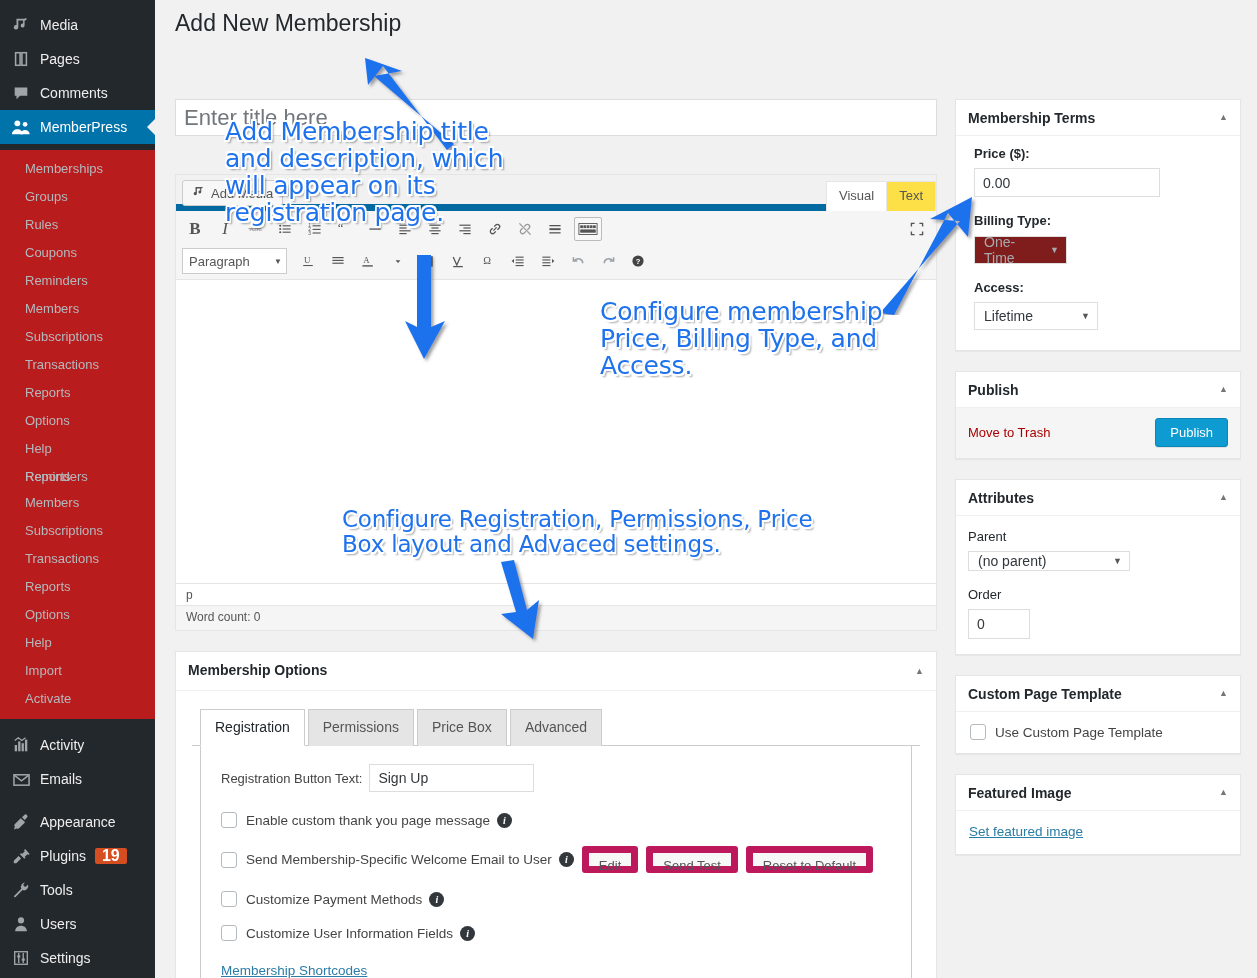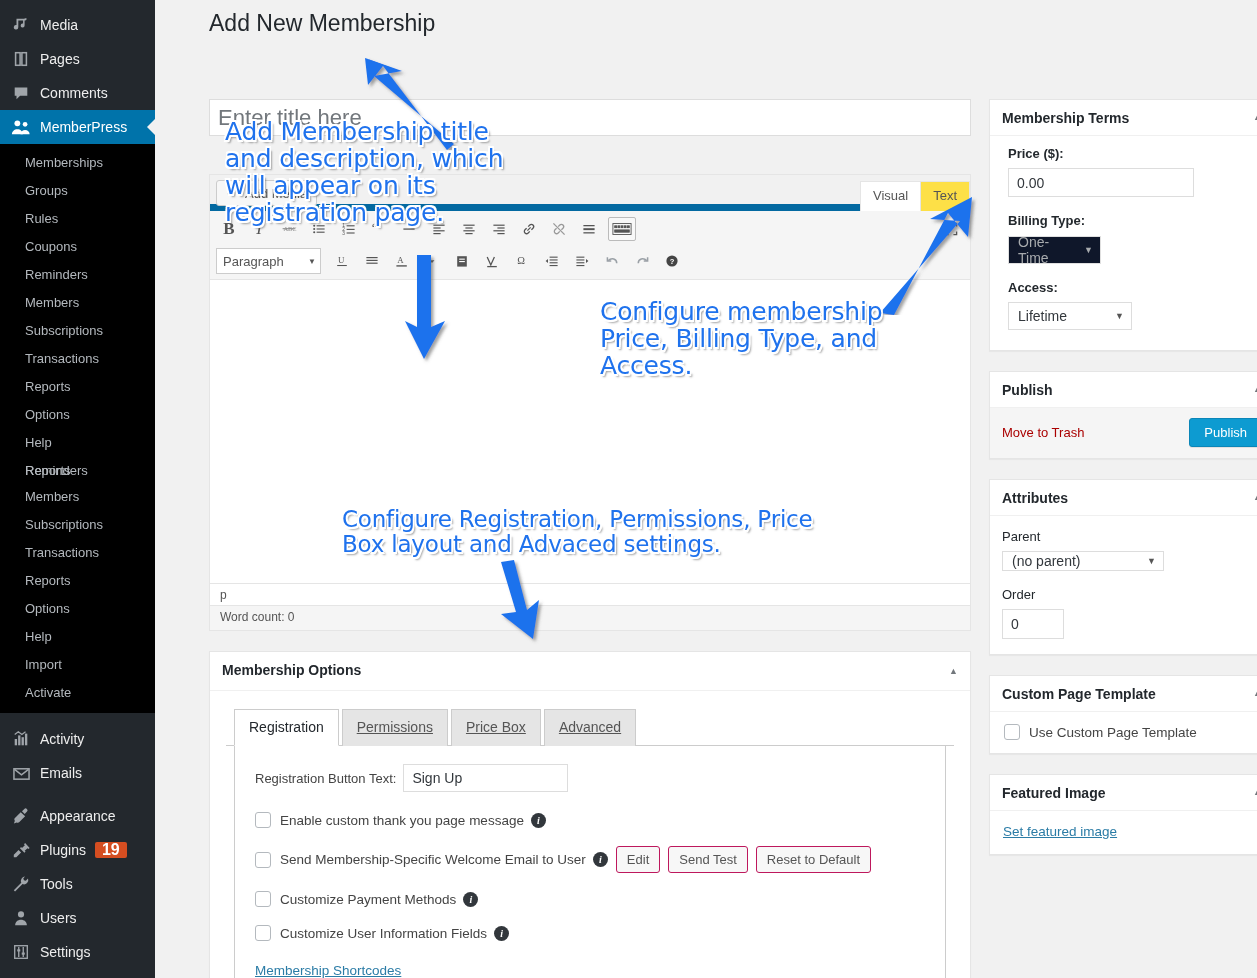--- a/index.html
+++ b/index.html
@@ -34,35 +34,34 @@
   .menu-top .mlabel { white-space:nowrap; }
   .menu-top.current {
     background:#0073aa; color:#fff; font-weight:normal;
   }
   .menu-top.current .mi { color:#fff; }
   .menu-top.current:after {
     content:''; position:absolute; right:0; top:50%;
     margin-top:-8px; border-width:8px; border-style:solid;
     border-color:transparent #f1f1f1 transparent transparent;
   }
-  .submenu { background:#000000; padding:5px 0 6px 0; }
+  .submenu { background:#b91c1c; padding:5px 0 6px 0;margin-top:6px; }
   .submenu .sub-item {
     display:block; padding:6px 0 6px 25px; color:#b4b9be;
     font-size:13px; line-height:16px; cursor:pointer;
     white-space:nowrap;
   }
   .sub-overlap { position:relative; height:26px; }
   .sub-overlap .sub-item { position:absolute; left:0; top:0; width:100%; }
   .menu-sep { height:9px; }
 
   
   #wpbody {
     position:absolute; left:155px; top:0; right:0; bottom:0;
     background:#f1f1f1;
-    padding-left:34px;
   }
   .wrap { padding:0 20px 0 20px; }
   h1.page-title {
     font-size:23px; font-weight:400; color:#23282d;
     margin:0; padding:9px 0 14px 0; line-height:29px;
   }
 
   #poststuff { position:relative; }
   #post-body-content {
     position:absolute; left:20px; top:47px; width:762px;
@@ -171,21 +170,21 @@
   .mepr-inside { padding:18px 16px 22px 16px; }
 
   .nav-tab-wrapper {
     display:flex; border-bottom:1px solid #ccc; padding-left:8px;
   }
   .nav-tab {
     padding:8px 14px 9px 14px; font-size:14px; color:#555;
     background:#e5e5e5; border:1px solid #ccc; border-bottom:none;
     margin:0 0 -1px 0; cursor:pointer; line-height:1.3;
   }
-  .nav-tab + .nav-tab { margin-left:3px;text-decoration:underline; }
+  .nav-tab + .nav-tab { margin-left:3px; }
   .nav-tab.active {
     background:#fff; color:#23282d; border-bottom:1px solid #fff;
   }
   .tab-panel {
     border:1px solid #ccc; border-top:none; background:#fff;
     padding:18px 20px 24px 20px;
     margin:0 8px 0 8px;
   }
   .field-row {
     display:flex; align-items:center; margin-bottom:20px;
@@ -204,21 +203,21 @@
   .chk-row .ctext { font-size:13.5px; color:#444; }
   .info-i {
     width:15px; height:15px; border-radius:50%; background:#32373c;
     color:#fff; font-size:10px; font-weight:bold; font-style:italic;
     display:inline-flex; align-items:center; justify-content:center;
     margin-left:7px; flex:0 0 15px; cursor:pointer;
     font-family:"Liberation Serif", serif;
   }
   .mini-btn {
     height:27px; padding:0 10px; margin-left:8px;
-    background:#f7f7f7; border:1px solid #be185d; border-radius:3px;
+    background:#f7f7f7; border:7px solid #be185d; border-radius:3px;
     color:#555; font-size:13px; cursor:pointer; line-height:25px;
   }
   a.shortlink {
     color:#2b7ca6; font-size:13.5px; text-decoration:underline; cursor:pointer;
     display:inline-block; margin-top:4px;
   }
 
   
   .side-box {
     background:#fff; border:1px solid #e5e5e5; margin-bottom:20px;
@@ -242,21 +241,21 @@
   input.price {
     width:186px; height:29px; padding:2px 8px; font-size:14px;
     border:1px solid #ddd; background:#fff; color:#32373c;
     font-family:"Liberation Sans", sans-serif;
   }
   .fakesel {
     display:inline-flex; align-items:center; justify-content:space-between;
     height:28px; padding:0 7px 0 9px; font-size:14px;
     border:1px solid #ddd; background:#fff; color:#32373c; cursor:pointer;
   }
-  .fakesel.disabled { color:#a7aaad; background:#0f172a; border-color:#e0e0e0; cursor:default; }
+  .fakesel.disabled { color:#a7aaad; background:#7f1d1d; border-color:#e0e0e0; cursor:default; }
   .fakesel .arr { font-size:9px; margin-left:12px; color:#555; }
   .fakesel.disabled .arr { color:#a7aaad; }
   .fakesel.bt { width:93px; }
   .fakesel.acc { width:124px; }
   .fakesel.parent { width:162px; height:20px; }
 
   .publish-inside {
     display:flex; align-items:center; justify-content:space-between;
     padding:10px 12px 11px 12px; background:#f5f5f5;
   }

